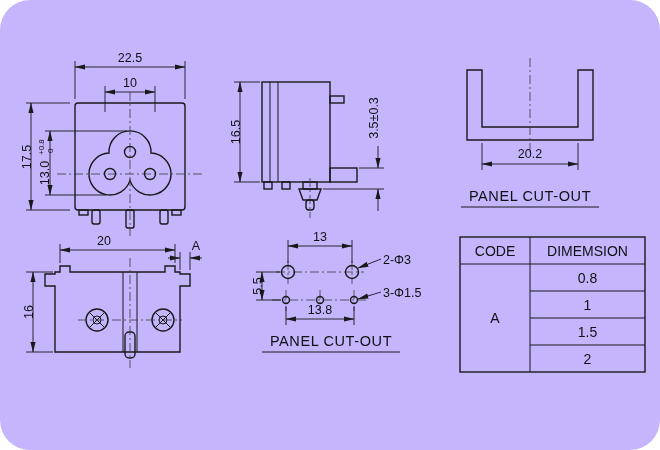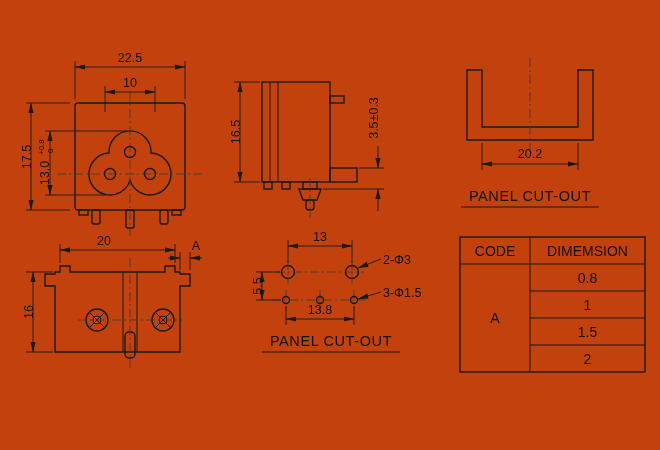--- a/index.html
+++ b/index.html
@@ -1,16 +1,16 @@
 <!DOCTYPE html>
 <html><head>
 <meta charset="utf-8">
 <style>
   html,body{margin:0;padding:0;background:#ffffff;}
-  .page{width:660px;height:450px;background:#c2410c;position:relative;overflow:hidden;}
+  .page{width:660px;height:450px;background:#c4b5fd;position:relative;overflow:hidden;border-radius:30px;}
   svg{font-family:"Liberation Sans","DejaVu Sans",sans-serif;}
   .outline{stroke:#1a1a1a;stroke-width:1.4;fill:none;stroke-linejoin:miter;stroke-linecap:square;}
   .thin{stroke:#1a1a1a;stroke-width:1;fill:none;}
   .cl{stroke:#3a3a3a;stroke-width:0.8;fill:none;stroke-dasharray:9 3 2 3;}
   .dim{stroke:#1a1a1a;stroke-width:0.9;fill:none;}
   text{fill:#111111;font-size:12.5px;}
   .tol{font-size:8px;}
   .cap{font-size:14.5px;letter-spacing:0.6px;}
   .tbl{font-size:14px;}
 </style>

